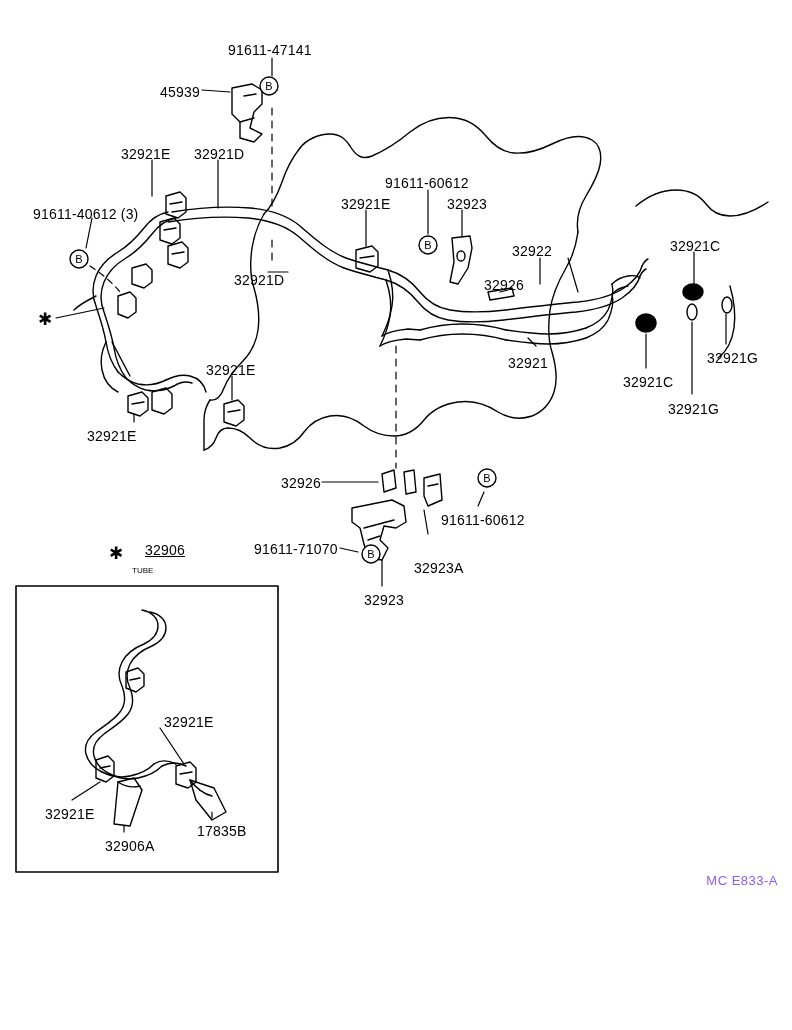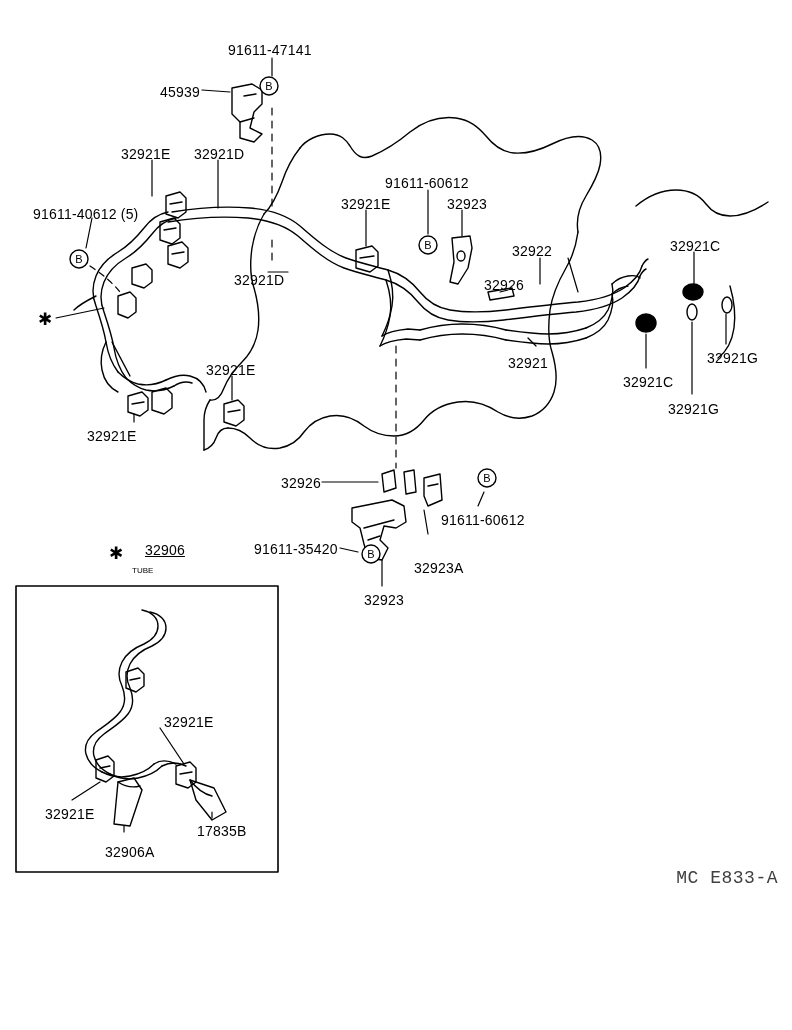--- a/index.html
+++ b/index.html
@@ -37,24 +37,24 @@
     letter-spacing: 0;
     margin-top: 8px;
   }
   .lbl.code {
     font-size: 14px;
   }
   .footer {
     position: absolute;
     right: 14px;
     bottom: 142px;
-    font-size: 18px;
+    font-size: 13px;
     letter-spacing: 0.5px;
-    color: #404040;
-    font-family: Liberation Mono, monospace;
+    color: #8b5cf6;
+    font-family: Liberation Sans, sans-serif;
   }
 </style>
 </head>
 <body>
 
 <div id="page">
 
   <svg id="svg-layer" viewBox="0 0 792 1030">
     <g fill="none" stroke="#000" stroke-width="1.4" stroke-linecap="round" stroke-linejoin="round">
 
@@ -280,38 +280,38 @@
     </g>
   </svg>
 
   <div class="lbl code" style="left:228px; top:42px;">91611-47141</div>
   <div class="lbl code" style="left:160px; top:84px;">45939</div>
   <div class="lbl code" style="left:121px; top:146px;">32921E</div>
   <div class="lbl code" style="left:194px; top:146px;">32921D</div>
   <div class="lbl code" style="left:385px; top:175px;">91611-60612</div>
   <div class="lbl code" style="left:341px; top:196px;">32921E</div>
   <div class="lbl code" style="left:447px; top:196px;">32923</div>
-  <div class="lbl code" style="left:33px;  top:206px;">91611-40612 (5)</div>
+  <div class="lbl code" style="left:33px;  top:206px;">91611-40612 (3)</div>
   <div class="lbl code" style="left:512px; top:243px;">32922</div>
   <div class="lbl code" style="left:670px; top:238px;">32921C</div>
   <div class="lbl code" style="left:234px; top:272px;">32921D</div>
   <div class="lbl code" style="left:484px; top:277px;">32926</div>
   <div class="lbl code" style="left:508px; top:323px;margin-top:32px;">32921</div>
   <div class="lbl code" style="left:707px; top:350px;">32921G</div>
   <div class="lbl code" style="left:623px; top:374px;">32921C</div>
   <div class="lbl code" style="left:668px; top:401px;">32921G</div>
   <div class="lbl code" style="left:206px; top:362px;">32921E</div>
   <div class="lbl code" style="left:87px;  top:428px;">32921E</div>
   <div class="lbl code" style="left:281px; top:475px;">32926</div>
   <div class="lbl code" style="left:441px; top:512px;">91611-60612</div>
-  <div class="lbl code" style="left:254px; top:541px;">91611-35420</div>
+  <div class="lbl code" style="left:254px; top:541px;">91611-71070</div>
   <div class="lbl code" style="left:414px; top:560px;text-align:right;">32923A</div>
   <div class="lbl code" style="left:364px; top:592px;">32923</div>
   <div class="lbl code" style="left:145px; top:542px;text-decoration:underline;">32906</div>
   <div class="lbl tiny" style="left:132px; top:558px;">TUBE</div>
   <div class="lbl code" style="left:164px; top:714px;">32921E</div>
   <div class="lbl code" style="left:45px;  top:806px;">32921E</div>
-  <div class="lbl code" style="left:105px; top:838px;margin-top:6px;">32906A</div>
+  <div class="lbl code" style="left:105px; top:838px;">32906A</div>
   <div class="lbl code" style="left:197px; top:823px;">17835B</div>
 
   <div class="footer">MC E833-A</div>
 
 </div>
 
 </body></html>

